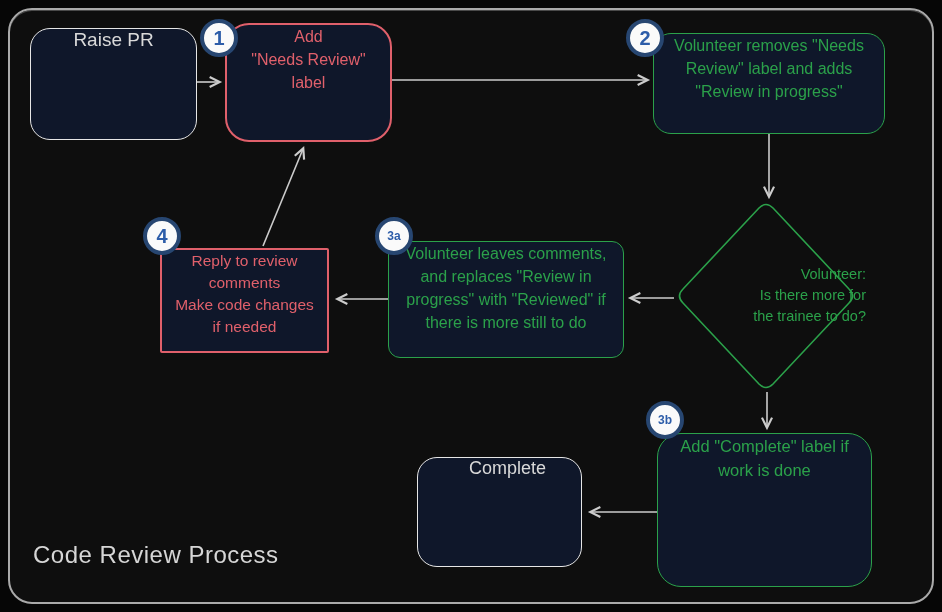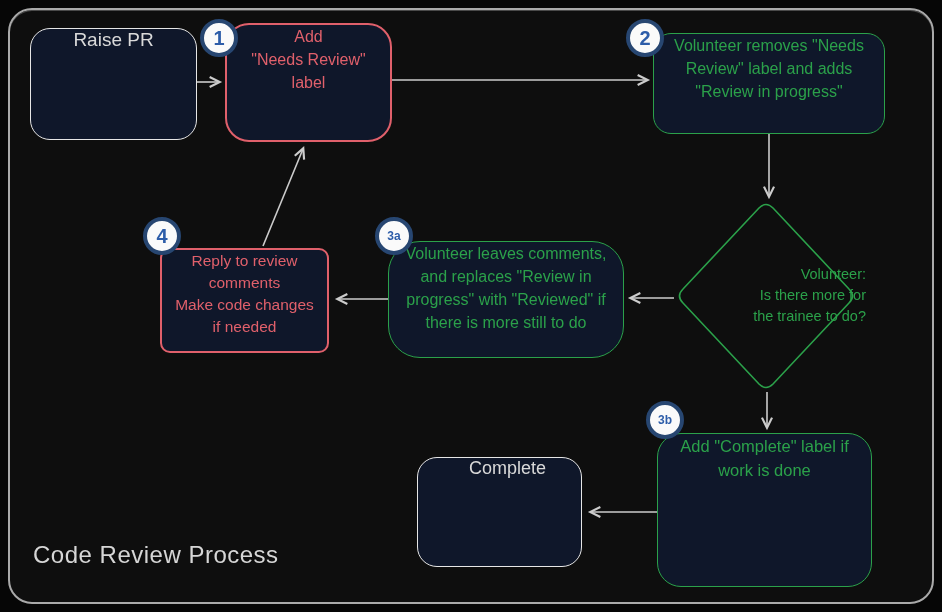--- a/index.html
+++ b/index.html
@@ -72,28 +72,28 @@
   <div class="node node-green" style="left:653px;top:33px;width:232px;height:101px;border-radius:18px;">
     <span>Volunteer removes "Needs
 Review" label and adds
 "Review in progress"</span>
   </div>
 
   <div class="diamond-label" style="left:666px;top:264px;width:200px;">Volunteer:
 Is there more for
 the trainee to do?</div>
 
-  <div class="node node-green" style="left:388px;top:241px;width:236px;height:117px;border-radius:32px;">
+  <div class="node node-green" style="left:388px;top:241px;width:236px;height:117px;border-radius:12px;">
     <span>Volunteer leaves comments,
 and replaces "Review in
 progress" with "Reviewed" if
 there is more still to do</span>
   </div>
 
-  <div class="node node-red" style="left:160px;top:248px;width:169px;height:105px;border-radius:10px;font-size:15.5px;line-height:22px;">
+  <div class="node node-red" style="left:160px;top:248px;width:169px;height:105px;border-radius:2px;font-size:15.5px;line-height:22px;">
     <span>Reply to review
 comments
 Make code changes
 if needed</span>
   </div>
 
   <div class="node node-green" style="left:657px;top:433px;width:215px;height:154px;border-radius:24px;font-size:16.5px;line-height:24px;">
     <span>Add "Complete" label if
 work is done</span>
   </div>

